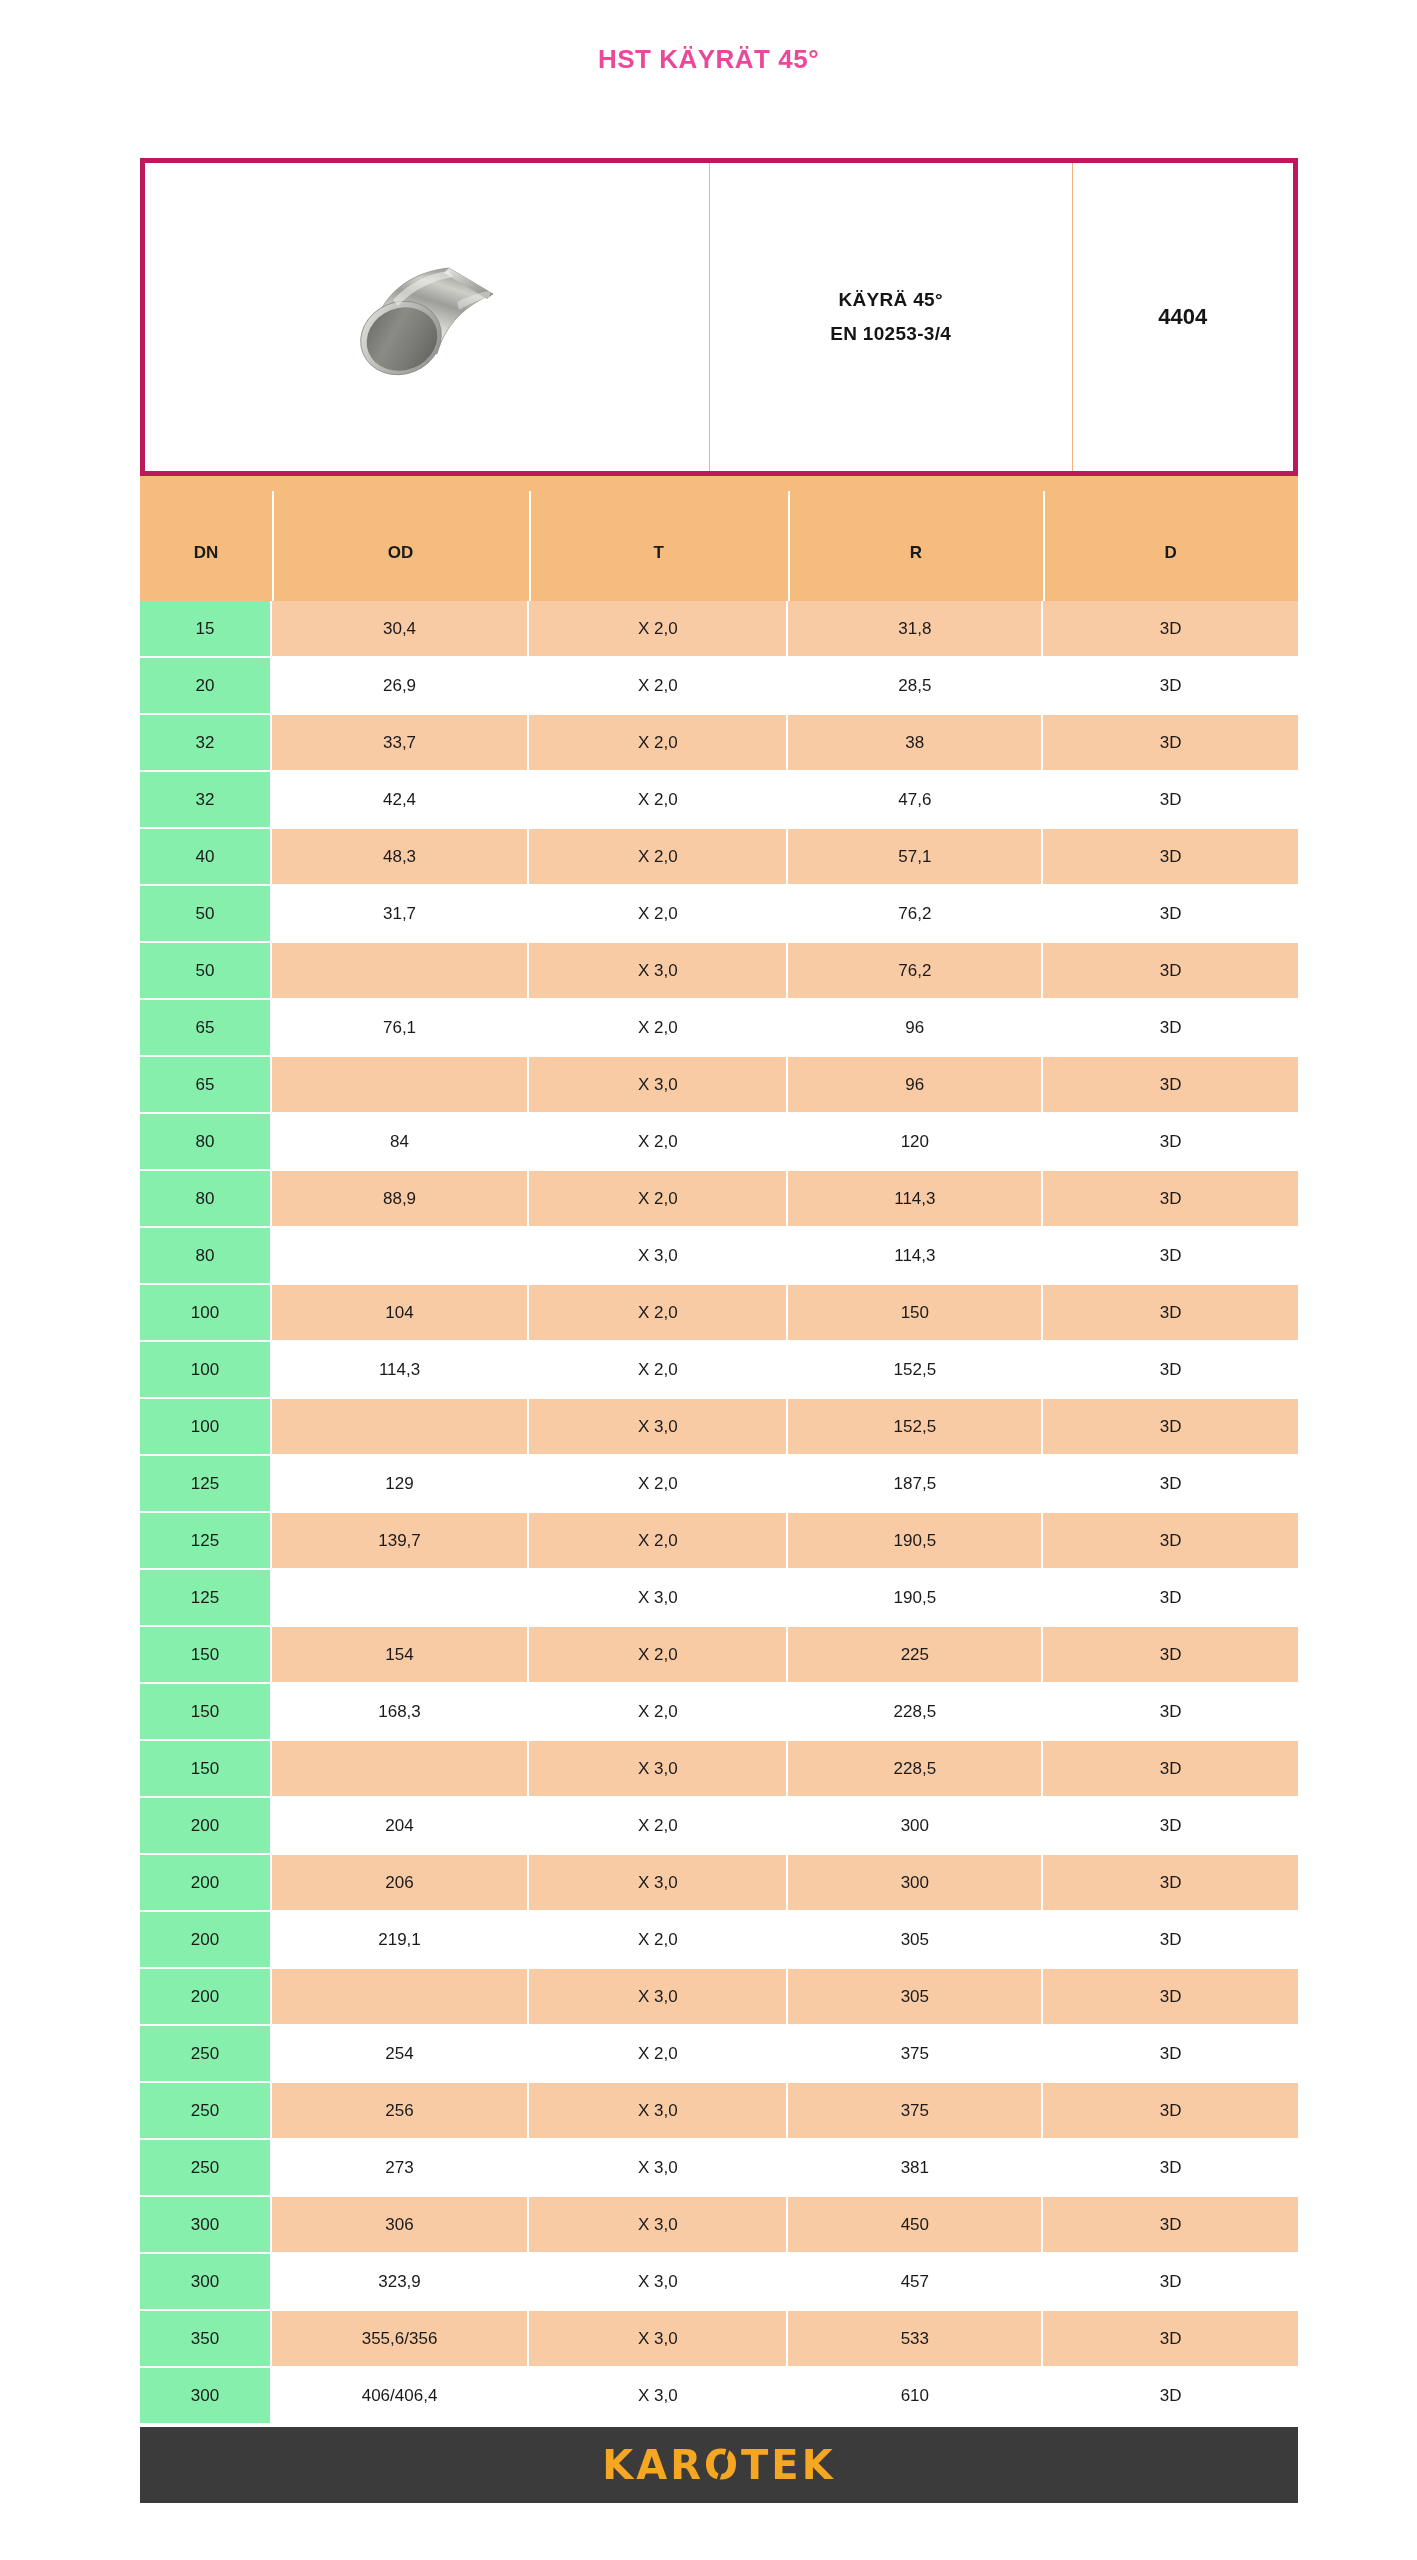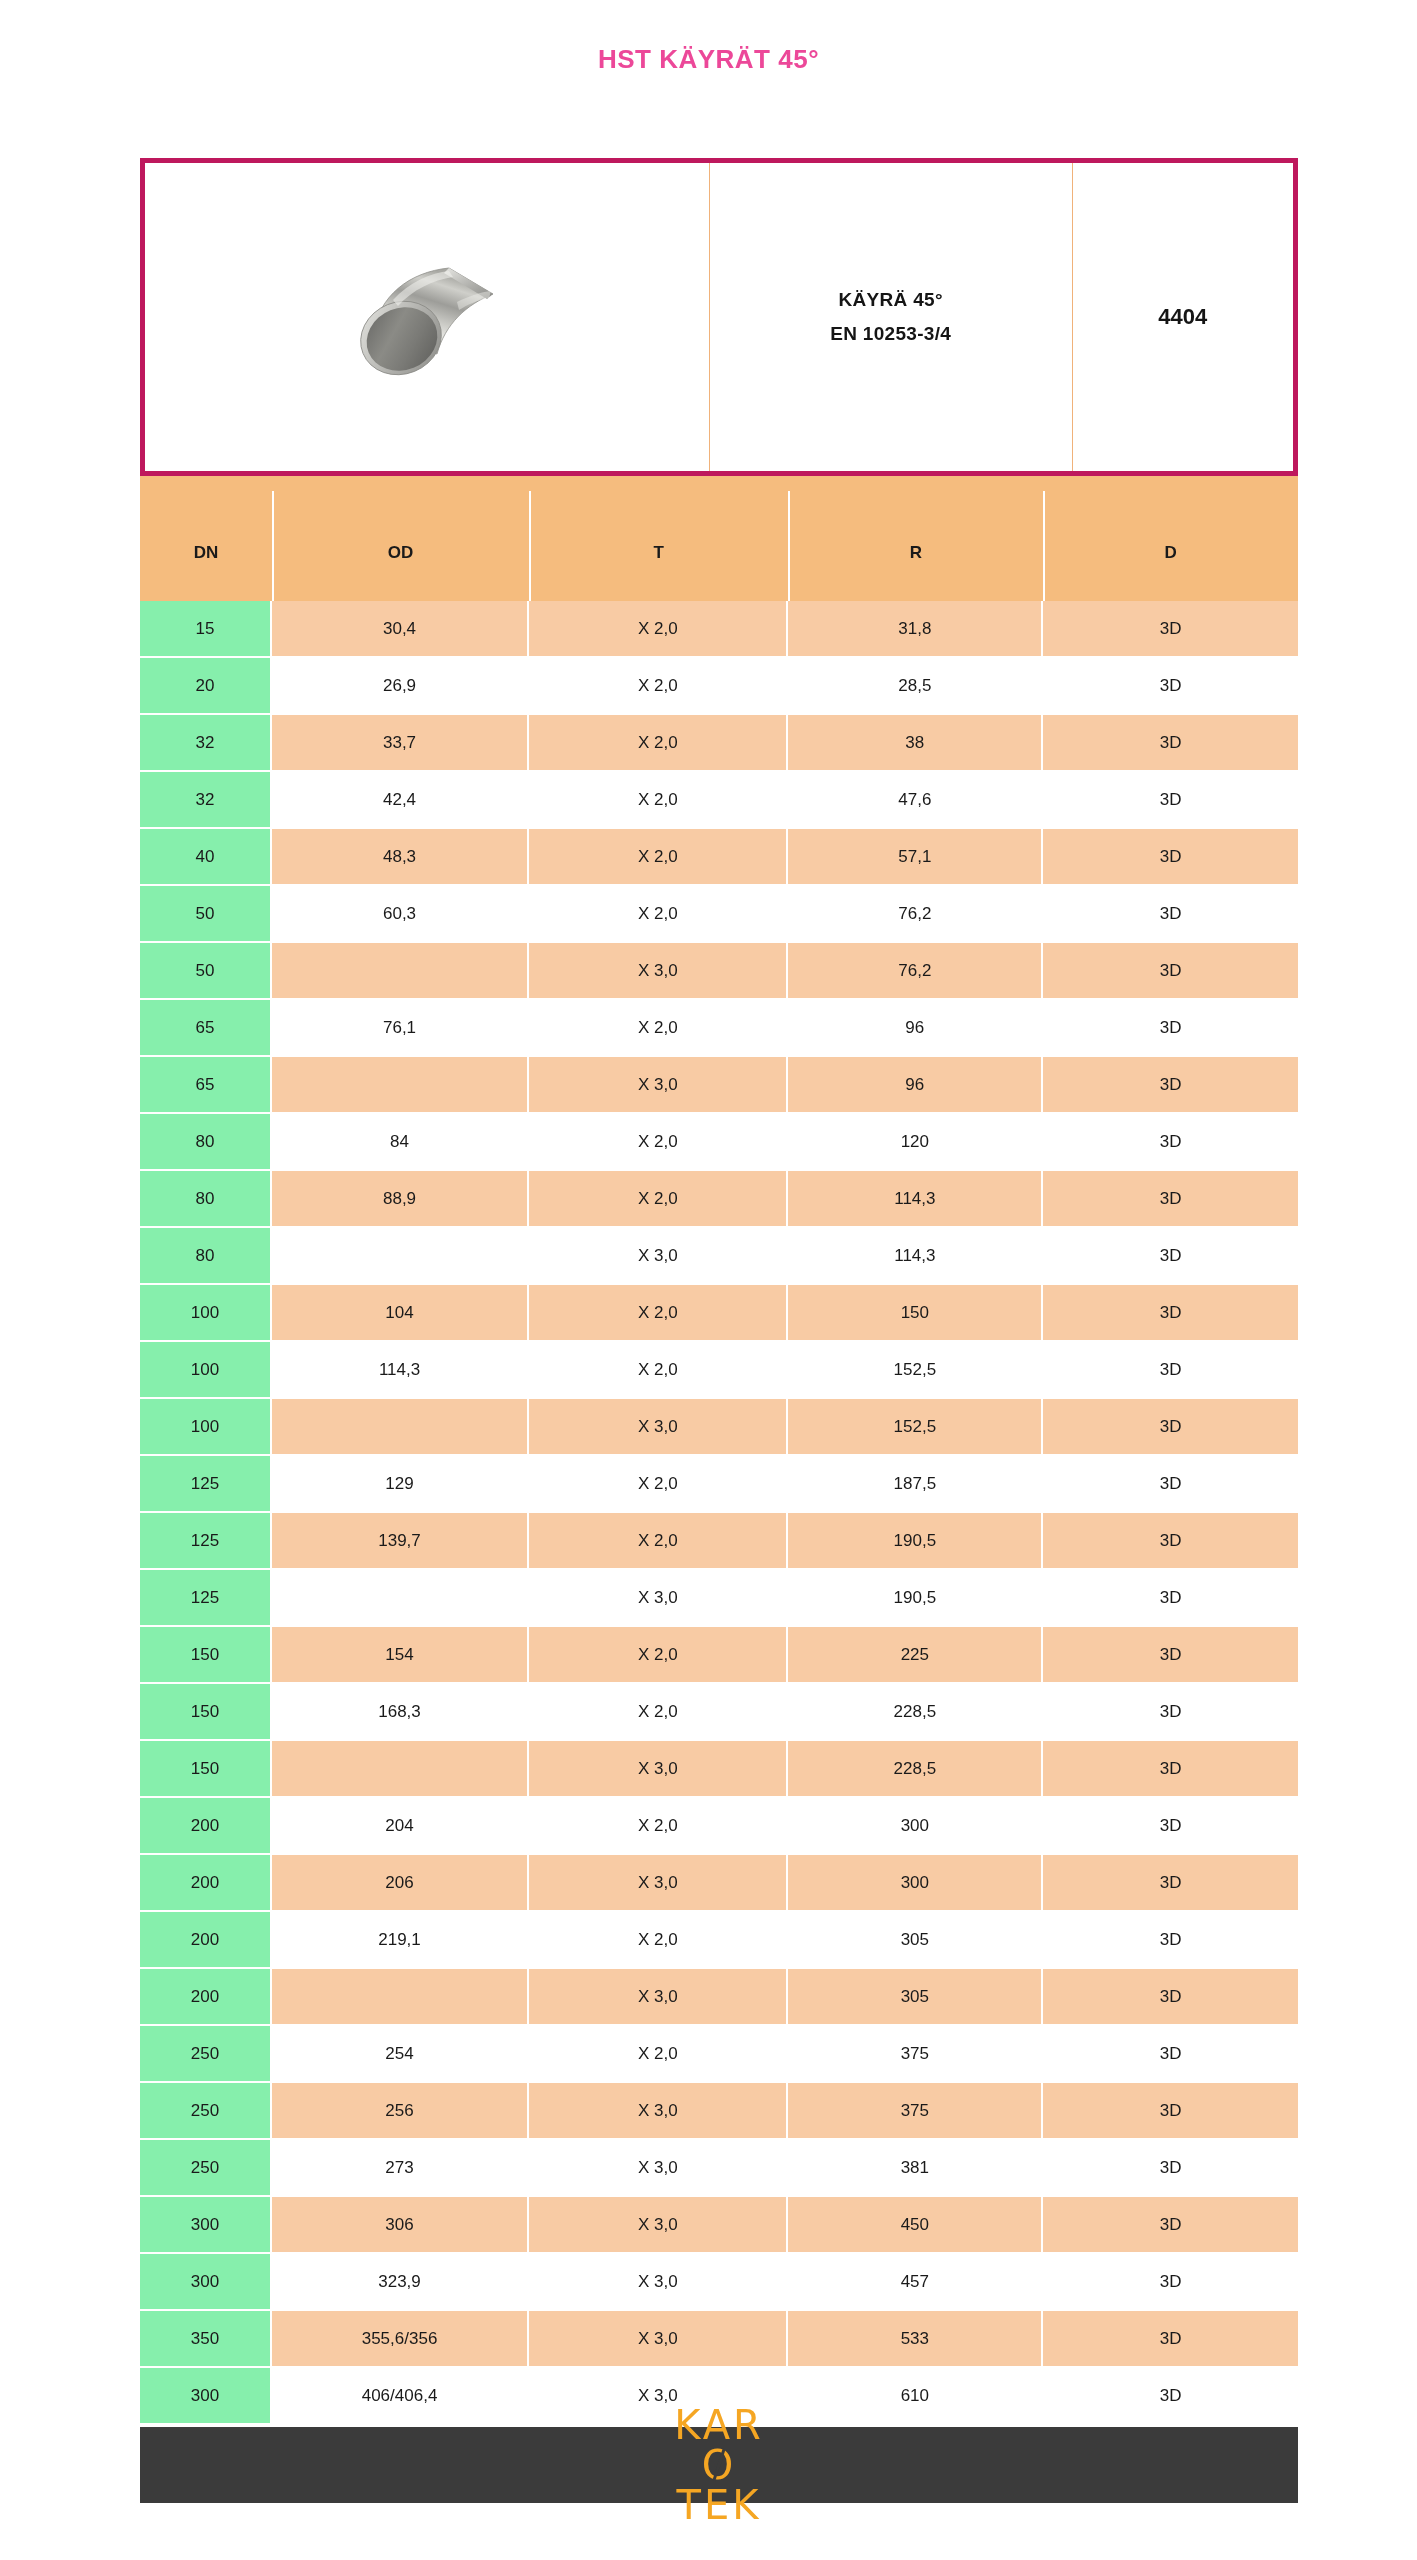--- a/index.html
+++ b/index.html
@@ -152,27 +152,26 @@
     height: 76px;
     background: #3B3B3B;
     display: flex;
     align-items: center;
     justify-content: center;
     margin-top: 2px;
   }
   .logo-text {
     font-family: "DejaVu Sans", sans-serif;
     font-size: 40px;
-    font-weight: normal;
+    font-weight: bold;
     letter-spacing: 3px;
     color: #F5A623;
     line-height: 1;
     display: flex;
     align-items: center;
-    flex-direction: column;
   }
   .logo-o {
     position: relative;
     display: inline-block;
   }
   .logo-o::after {
     content: "";
     position: absolute;
     left: 50%; top: 8%;
     width: 3px; height: 84%;
@@ -279,21 +278,21 @@
       </div>
       <div class="row band">
         <div class="cell c-dn">40</div>
         <div class="cell c-od">48,3</div>
         <div class="cell c-t">X 2,0</div>
         <div class="cell c-r">57,1</div>
         <div class="cell c-d">3D</div>
       </div>
       <div class="row plain">
         <div class="cell c-dn">50</div>
-        <div class="cell c-od">60,3</div>
+        <div class="cell c-od">31,7</div>
         <div class="cell c-t">X 2,0</div>
         <div class="cell c-r">76,2</div>
         <div class="cell c-d">3D</div>
       </div>
       <div class="row band">
         <div class="cell c-dn">50</div>
         <div class="cell c-od"></div>
         <div class="cell c-t">X 3,0</div>
         <div class="cell c-r">76,2</div>
         <div class="cell c-d">3D</div>

